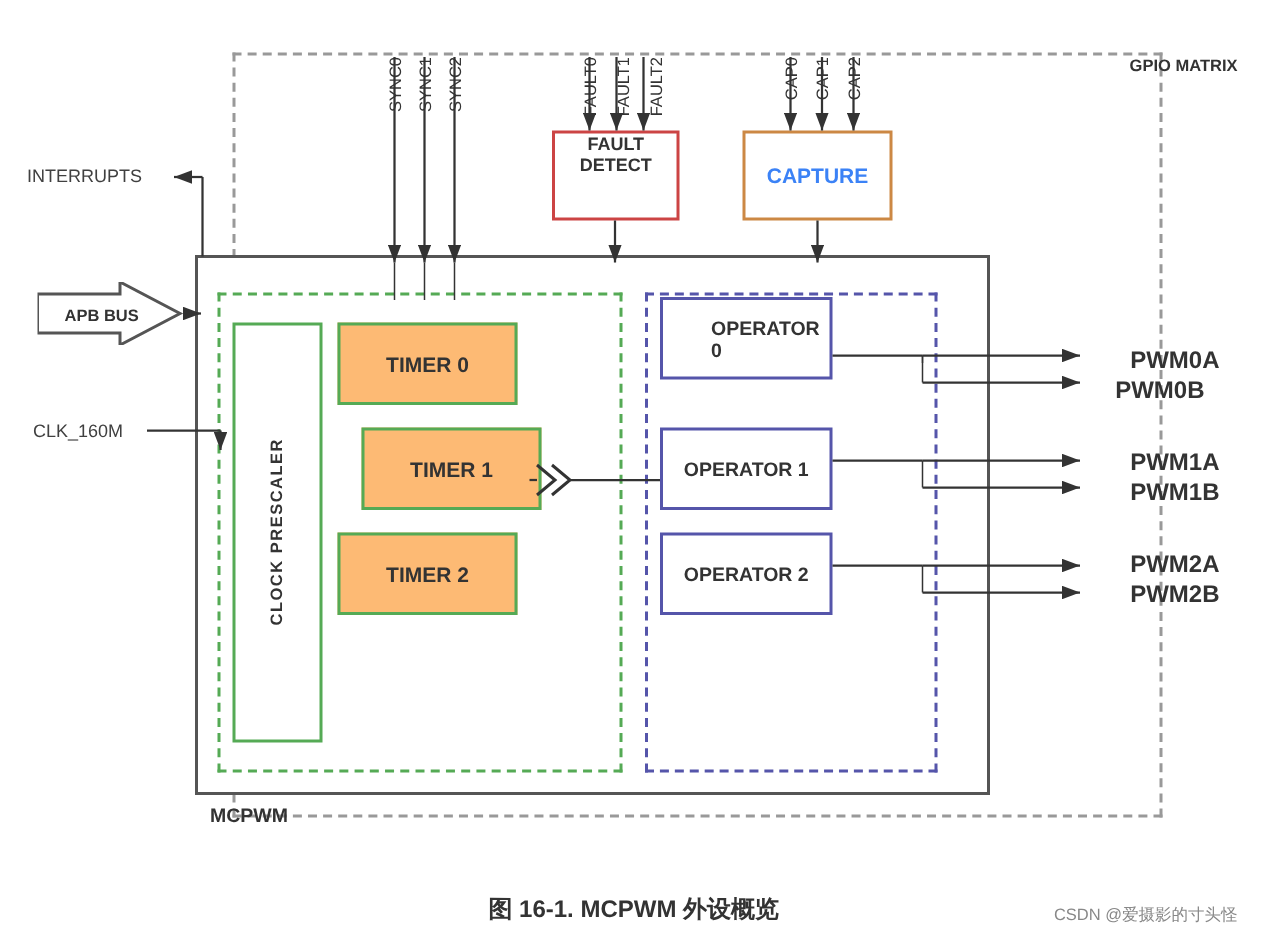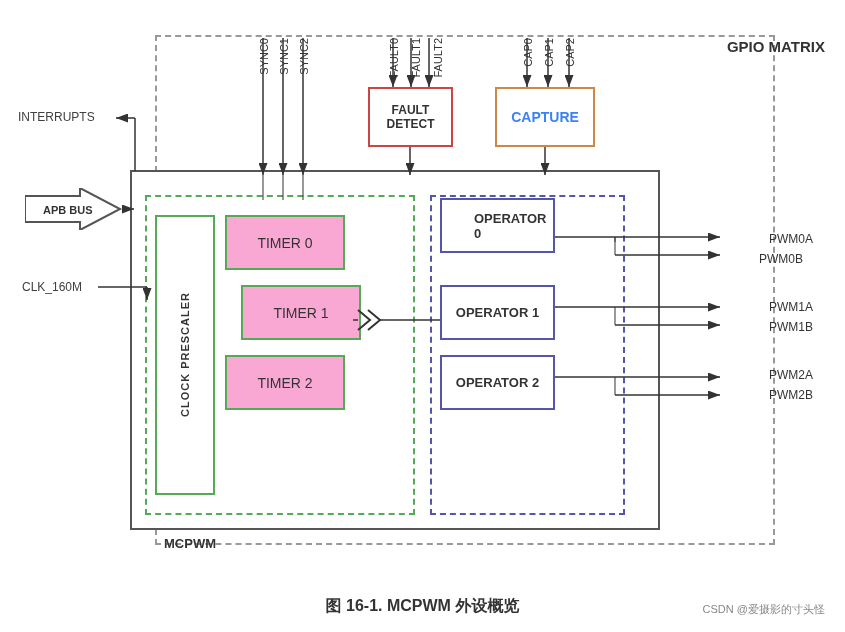--- a/index.html
+++ b/index.html
@@ -25,21 +25,21 @@
       left: 155px;
       width: 620px;
       height: 510px;
       border: 2px dashed #999;
     }
 
     .gpio-matrix-label {
       position: absolute;
       top: 38px;
       right: 20px;
-      font-size: 15px;
+      font-size: 11px;
       font-weight: bold;
       color: #333;
       margin-left: 43px;
     }
 
     
     .mcpwm-box {
       position: absolute;
       top: 170px;
       left: 130px;
@@ -49,21 +49,20 @@
       background: #fff;
     }
 
     .mcpwm-label {
       position: absolute;
       top: 536px;
       left: 140px;
       font-size: 13px;
       font-weight: bold;
       color: #333;
-      margin-left: 24px;
     }
 
     
     .timers-outer-box {
       position: absolute;
       top: 195px;
       left: 145px;
       width: 270px;
       height: 320px;
       border: 2px dashed #5a5;
@@ -104,26 +103,26 @@
       text-align: center;
       letter-spacing: 1px;
     }
 
     
     .timer-box {
       position: absolute;
       width: 120px;
       height: 55px;
       border: 2px solid #5a5;
-      background: #f9a8d4;
+      background: #fdba74;
       display: flex;
       align-items: center;
       justify-content: center;
       font-size: 14px;
-      font-weight: normal;
+      font-weight: bold;
       color: #333;
     }
 
     .timer0-box { top: 215px; left: 225px; }
     .timer1-box { top: 285px; left: 225px; margin-left: 16px; }
     .timer2-box { top: 355px; left: 225px; }
 
     
     .operator-box {
       position: absolute;
@@ -146,21 +145,21 @@
     
     .fault-detect-box {
       position: absolute;
       top: 87px;
       left: 368px;
       width: 85px;
       height: 60px;
       border: 2px solid #c44;
       background: #fff;
       display: flex;
-      align-items: center;
+      align-items: flex-start;
       justify-content: center;
       text-align: center;
       font-size: 12px;
       font-weight: bold;
       color: #333;
     }
 
     
     .capture-box {
       position: absolute;
@@ -223,23 +222,23 @@
       position: absolute;
       bottom: 15px;
       right: 20px;
       font-size: 11px;
       color: #888;
     }
 
     
     .pwm-label {
       position: absolute;
-      font-size: 12px;
-      color: #333;
-      font-weight: normal;
+      font-size: 16px;
+      color: #333;
+      font-weight: bold;
     }
   </style>
 </head>
 <body>
 
 <div class="diagram-container">
 
   <div class="gpio-matrix-box"></div>
 
   <div class="gpio-matrix-label">GPIO MATRIX</div>

